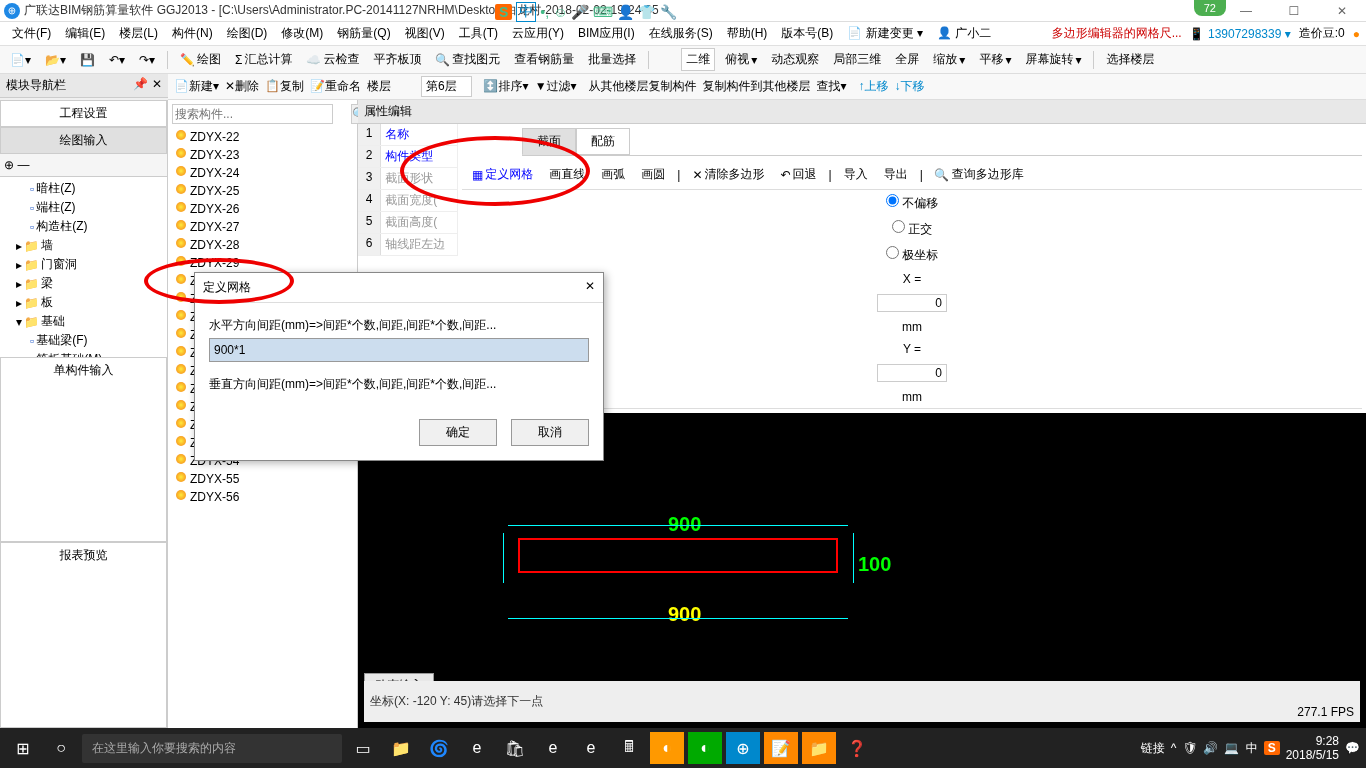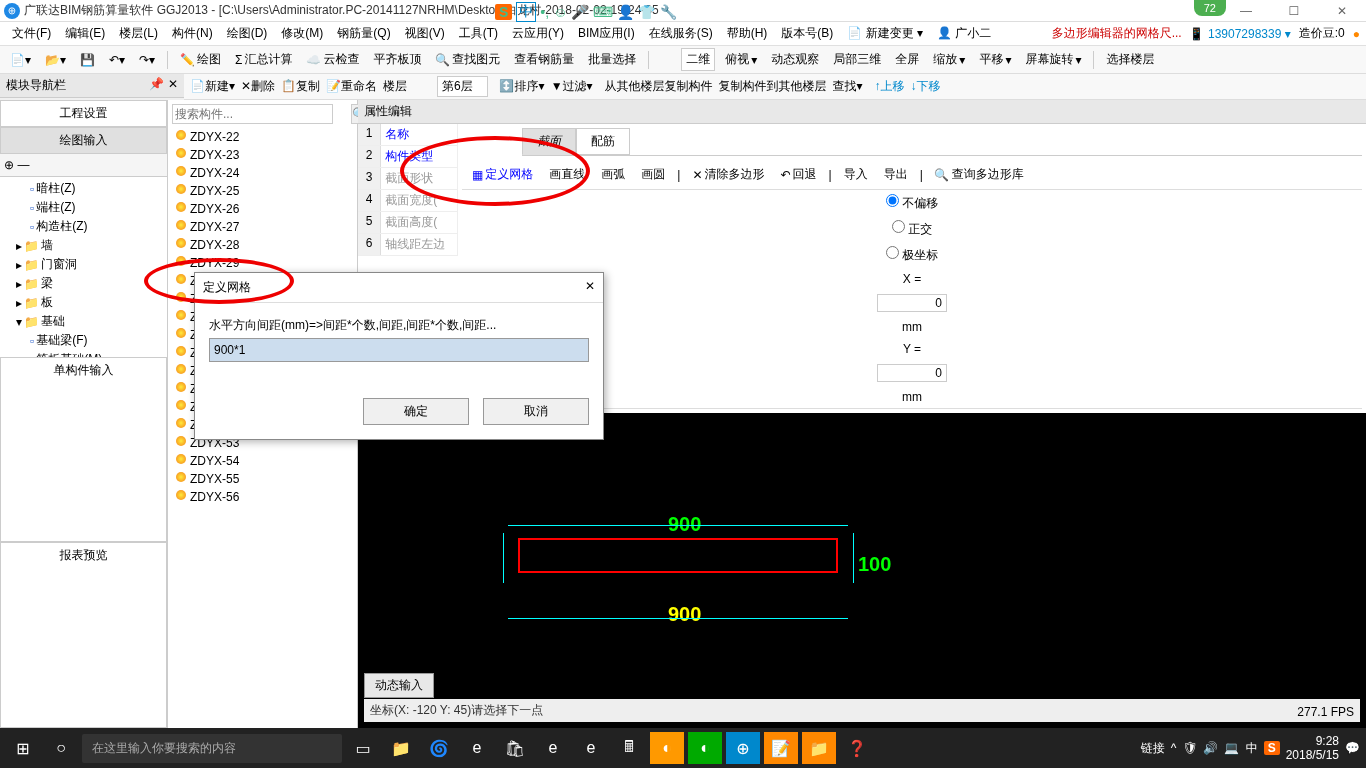--- a/index.html
+++ b/index.html
@@ -48,39 +48,39 @@
 .draw-toolbar { padding: 4px 6px; display: flex; gap: 8px; align-items: center; border-bottom: 1px solid #ddd; flex-wrap: wrap; }
 .draw-toolbar .dtb { padding: 2px 4px; cursor: pointer; display: flex; align-items: center; gap: 2px; }
 .coord-bar { padding: 4px 6px; display: flex; gap: 8px; align-items: center; border-bottom: 1px solid #ddd; flex-direction: column; }
 .coord-bar input[type=text] { width: 70px; border: 1px solid #ccc; padding: 1px 4px; text-align: right; }
 .canvas { flex: 1; background: #000; position: relative; }
 .canvas .dim { position: absolute; color: #0f0; font-size: 20px; font-weight: bold; }
 .canvas .rect { position: absolute; border: 2px solid #f00; }
 .canvas .dimline { position: absolute; border-top: 1px solid #0ff; }
 .canvas .dimv { position: absolute; border-left: 1px solid #0ff; }
 .dyn-btn { position: absolute; bottom: 30px; left: 6px; background: #e8e8e8; border: 1px solid #999; padding: 3px 10px; }
-.canvas-status { position: absolute; bottom: 6px; left: 6px; right: 6px; background: #eee; padding: 3px 6px; color: #333; }
+.canvas-status { position: absolute; bottom: 6px; left: 6px; right: 6px; background: #eee; padding: 12px 6px; color: #333; }
 .fps { position: absolute; bottom: 6px; right: 6px; background: #eee; padding: 3px 6px; }
 .bottom-status { height: 20px; background: #f0f0f0; border-top: 1px solid #ccc; display: flex; align-items: center; padding: 0 6px; gap: 20px; }
 .taskbar { height: 40px; background: #222; display: flex; align-items: center; padding: 0 6px; gap: 4px; position: absolute; bottom: 0; width: 100%; }
 .taskbar .tbi { width: 34px; height: 32px; display: flex; align-items: center; justify-content: center; color: #fff; cursor: pointer; font-size: 16px; }
 .taskbar .search { flex: 0 0 260px; background: #333; color: #aaa; padding: 6px 10px; border-radius: 2px; }
 .taskbar .tray { margin-left: auto; display: flex; align-items: center; gap: 6px; color: #fff; font-size: 11px; }
 .dialog { position: absolute; top: 272px; left: 194px; width: 410px; background: #fff; border: 1px solid #888; box-shadow: 2px 2px 8px rgba(0,0,0,0.3); z-index: 100; }
 .dialog-title { padding: 6px 8px; border-bottom: 1px solid #ddd; display: flex; justify-content: space-between; }
 .dialog-body { padding: 14px; }
 .dialog-body label { display: block; margin-bottom: 4px; font-size: 12px; }
 .dialog-body input { width: 100%; border: 1px solid #999; padding: 4px; margin-bottom: 14px; }
 .dialog-body input.sel { background: #cde; }
 .dialog-buttons { padding: 8px 14px 14px; display: flex; justify-content: flex-end; gap: 14px; }
-.dialog-buttons button { padding: 4px 40px; border: 1px solid #999; background: #f0f0f0; cursor: pointer; }
+.dialog-buttons button { padding: 4px 26px; border: 1px solid #999; background: #f0f0f0; cursor: pointer; }
 .red-circle { position: absolute; border: 4px solid #e00; border-radius: 50%; z-index: 200; pointer-events: none; }
 .tabs-section { display: flex; border-bottom: 1px solid #ccc; margin-bottom: 4px; }
 .tabs-section .tab { padding: 4px 14px; border: 1px solid #ccc; background: #fff; cursor: pointer; }
-.tabs-section .tab.active { background: #e0e0e0; border-bottom: 1px solid #e0e0e0; font-style: italic; }
+.tabs-section .tab.active { background: #e0e0e0; border-bottom: 1px solid #e0e0e0; }
 .combo { border: 1px solid #ccc; padding: 1px 14px 1px 4px; background: #fff; margin-left: 24px; }
 </style>
 </head>
 <body>
 
 <div class="title-bar">
   <span class="icon">⊕</span>
   <span class="title-text">广联达BIM钢筋算量软件 GGJ2013 - [C:\Users\Administrator.PC-20141127NRHM\Desktop\白龙村-2018-02-02-19-24-35</span>
   <div class="win-btns">
     <span class="win-btn">—</span>
@@ -161,21 +161,21 @@
   <span class="tb"><span>缩放</span>▾</span>
   <span class="tb"><span>平移</span>▾</span>
   <span class="tb"><span>屏幕旋转</span>▾</span>
   <span class="sep"></span>
   <span class="tb">
       <span>选择楼层</span>
     </span>
 </div>
 
 <div style="display:flex;">
-  <div style="width:184px;">
+  <div style="width:168px;">
     <div class="panel-header">
       <span>模块导航栏</span>
         <span>📌 ✕</span>
     </div>
   </div>
   <div class="toolbar2" style="flex:1;">
     <span class="tb">📄<span>新建</span>▾</span>
     <span class="tb">✕<span>删除</span></span>
     <span class="tb">📋<span>复制</span></span>
     <span class="tb">📝<span>重命名</span></span>
@@ -371,20 +371,21 @@
 </div>
 
 <div class="dialog">
   <div class="dialog-title">
     <span>定义网格</span>
     <span>✕</span>
   </div>
   <div class="dialog-body">
     <label>水平方向间距(mm)=&gt;间距*个数,间距,间距*个数,间距...</label>
     <input class="sel" value="900*1" style="">
+    <label>垂直方向间距(mm)=&gt;间距*个数,间距,间距*个数,间距...</label>
   </div>
   <div class="dialog-buttons">
     <button>确定</button>
     <button>取消</button>
   </div>
 </div>
 
 <div class="red-circle" style="top:136px;left:400px;width:190px;height:70px;"></div>
 <div class="red-circle" style="top:258px;left:144px;width:150px;height:46px;"></div>
 

